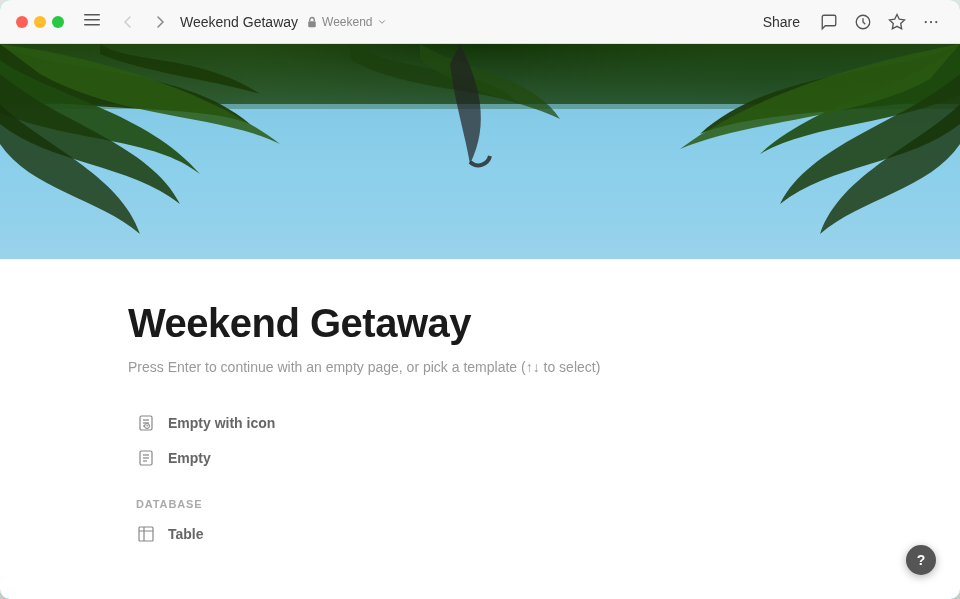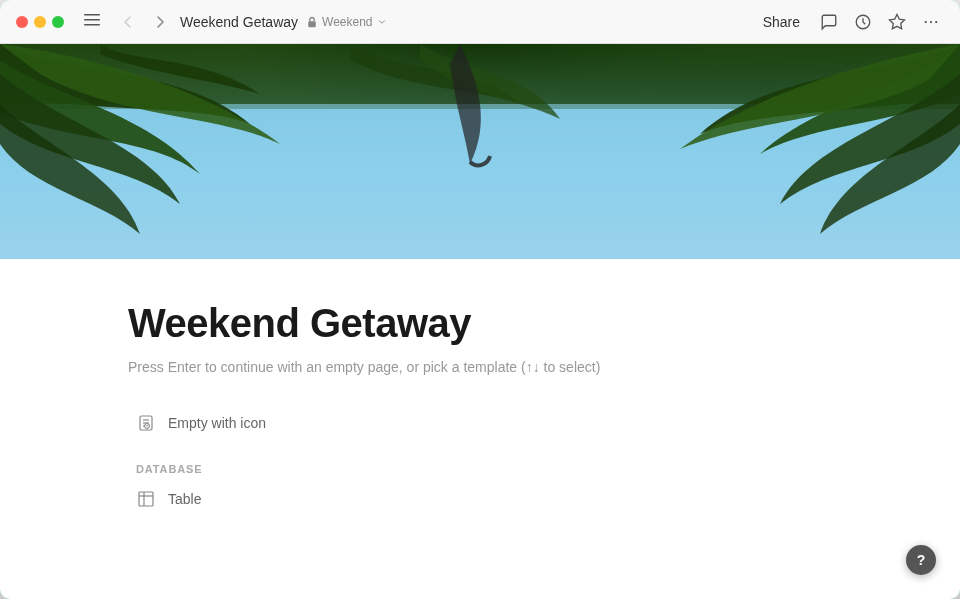--- a/index.html
+++ b/index.html
@@ -198,20 +198,21 @@
       font-size: 14px;
       color: #999;
       margin-bottom: 32px;
       cursor: text;
     }
 
     .options-list {
       display: flex;
       flex-direction: column;
       gap: 3px;
+      font-weight: bold;
     }
 
     .option-item {
       display: flex;
       align-items: center;
       gap: 12px;
       padding: 6px 8px;
       border-radius: 4px;
       cursor: pointer;
       color: #666;
@@ -398,20 +399,31 @@
               <line x1="5" y1="5" x2="11" y2="5"></line>
               <line x1="5" y1="8" x2="11" y2="8"></line>
               <line x1="5" y1="11" x2="9" y2="11"></line>
               <circle cx="9" cy="11" r="2.5" fill="#f0f0f0" stroke="#888" stroke-width="1"></circle>
               <path d="M8.5 10.5L9 11.2L10 10" stroke="#888" stroke-width="0.8" fill="none"></path>
             </svg>
           </span>
           <span>Empty with icon</span>
         </div>
 
+        <div class="option-item">
+          <span class="option-icon">
+            <svg width="16" height="16" viewBox="0 0 16 16" fill="none" stroke="#888" stroke-width="1.2">
+              <rect x="2" y="1" width="12" height="14" rx="1.5"></rect>
+              <line x1="5" y1="5" x2="11" y2="5"></line>
+              <line x1="5" y1="8" x2="11" y2="8"></line>
+              <line x1="5" y1="11" x2="9" y2="11"></line>
+            </svg>
+          </span>
+          <span>Empty</span>
+        </div>
 
 
       </div>
 
       <div class="section-divider">
         <div class="section-label">DATABASE</div>
       </div>
 
       <div class="options-list">
 

